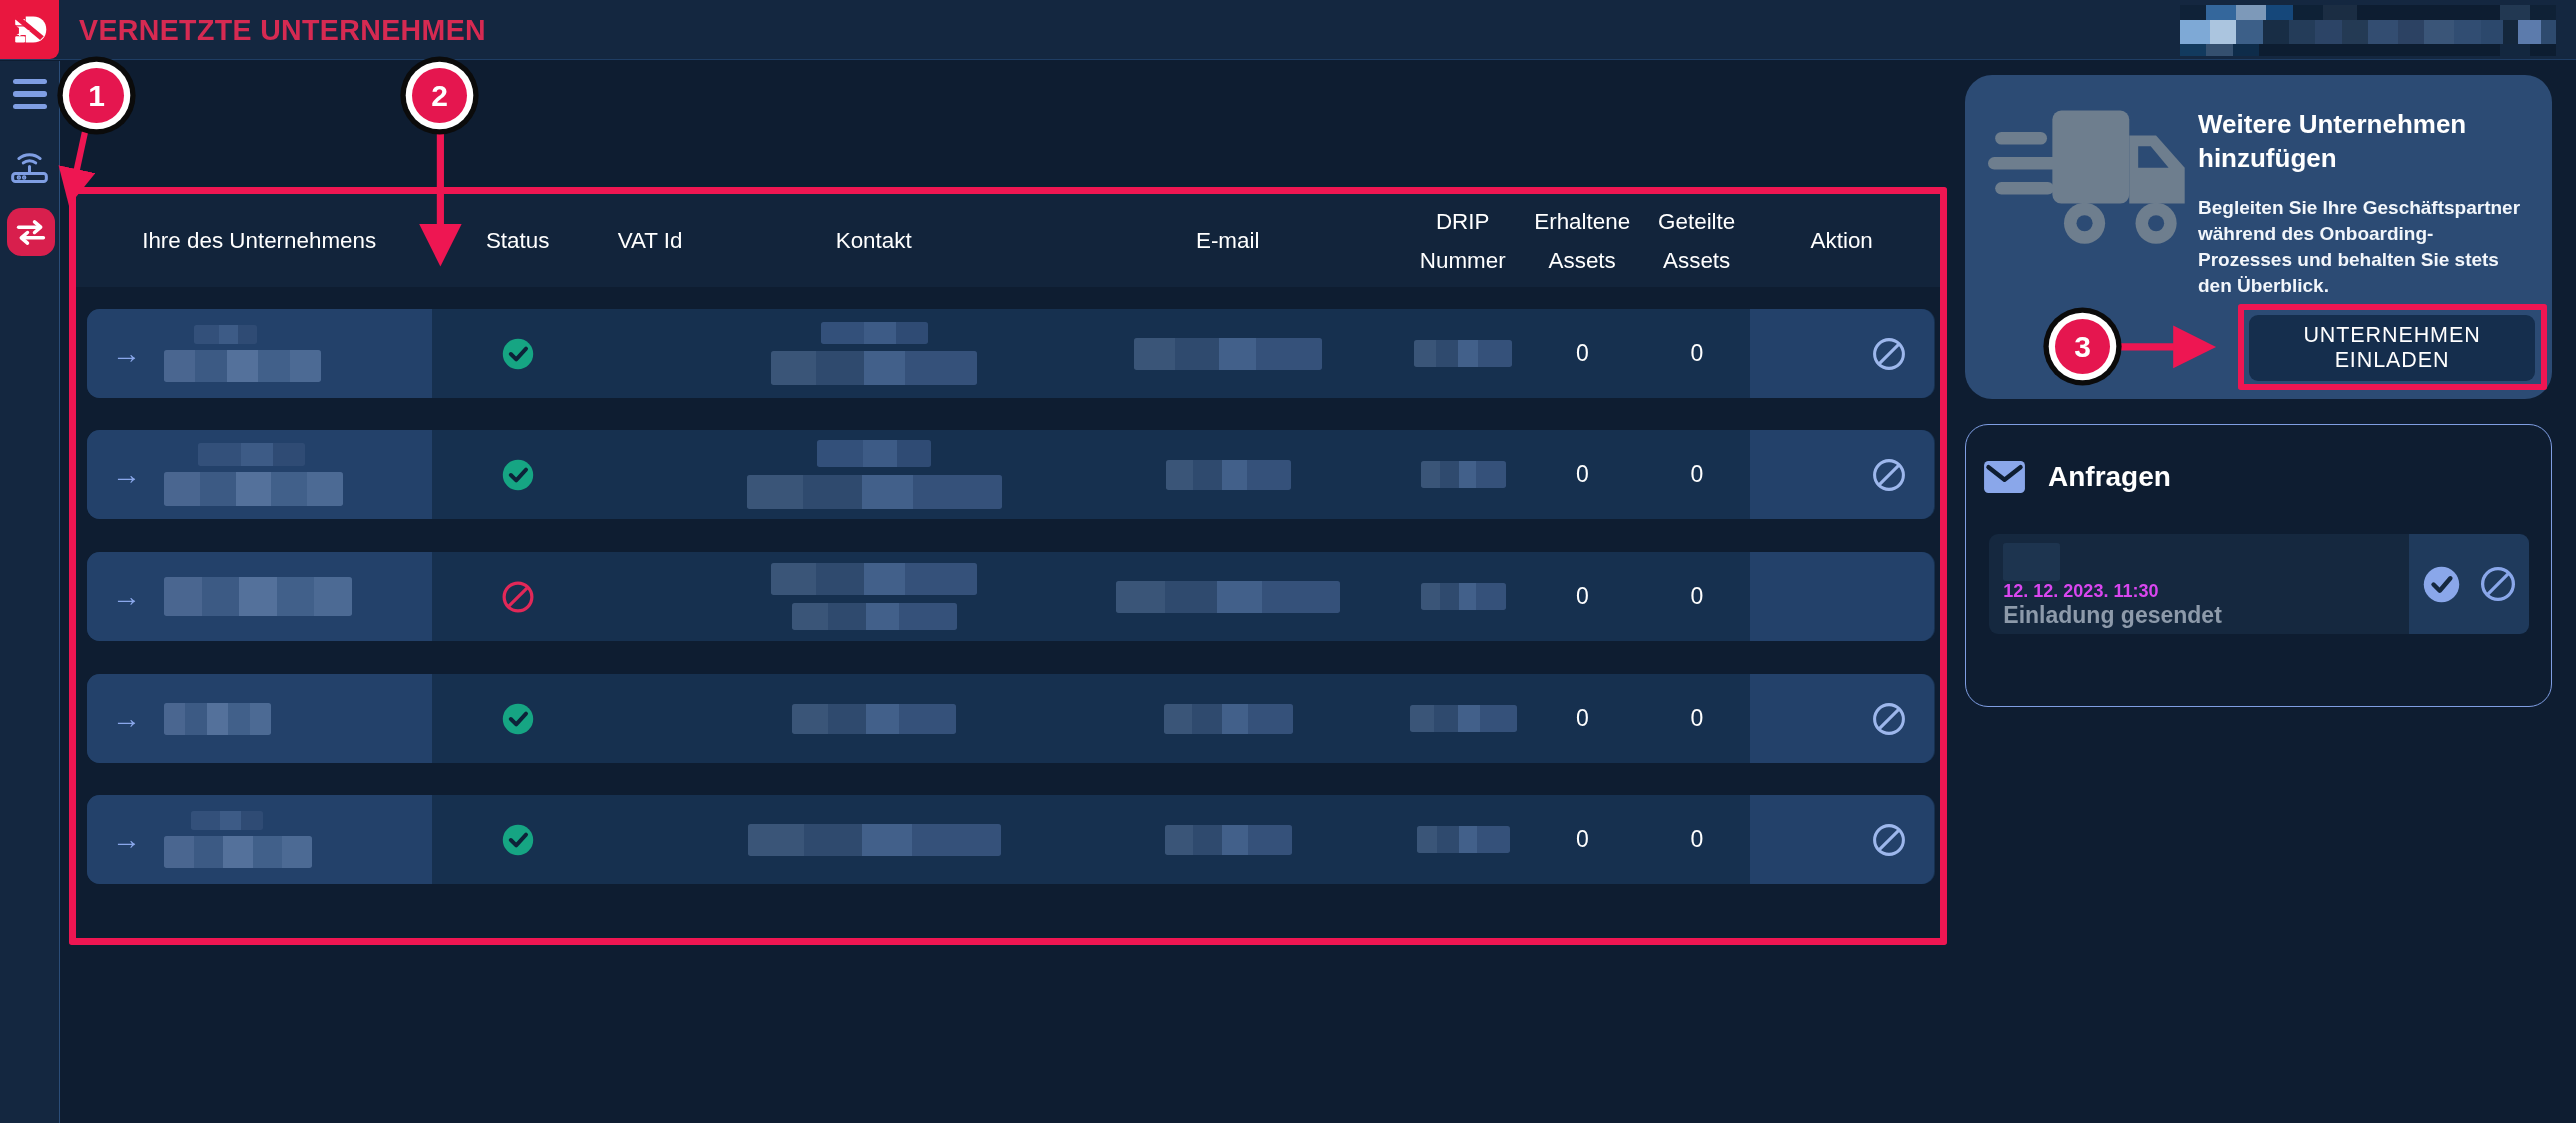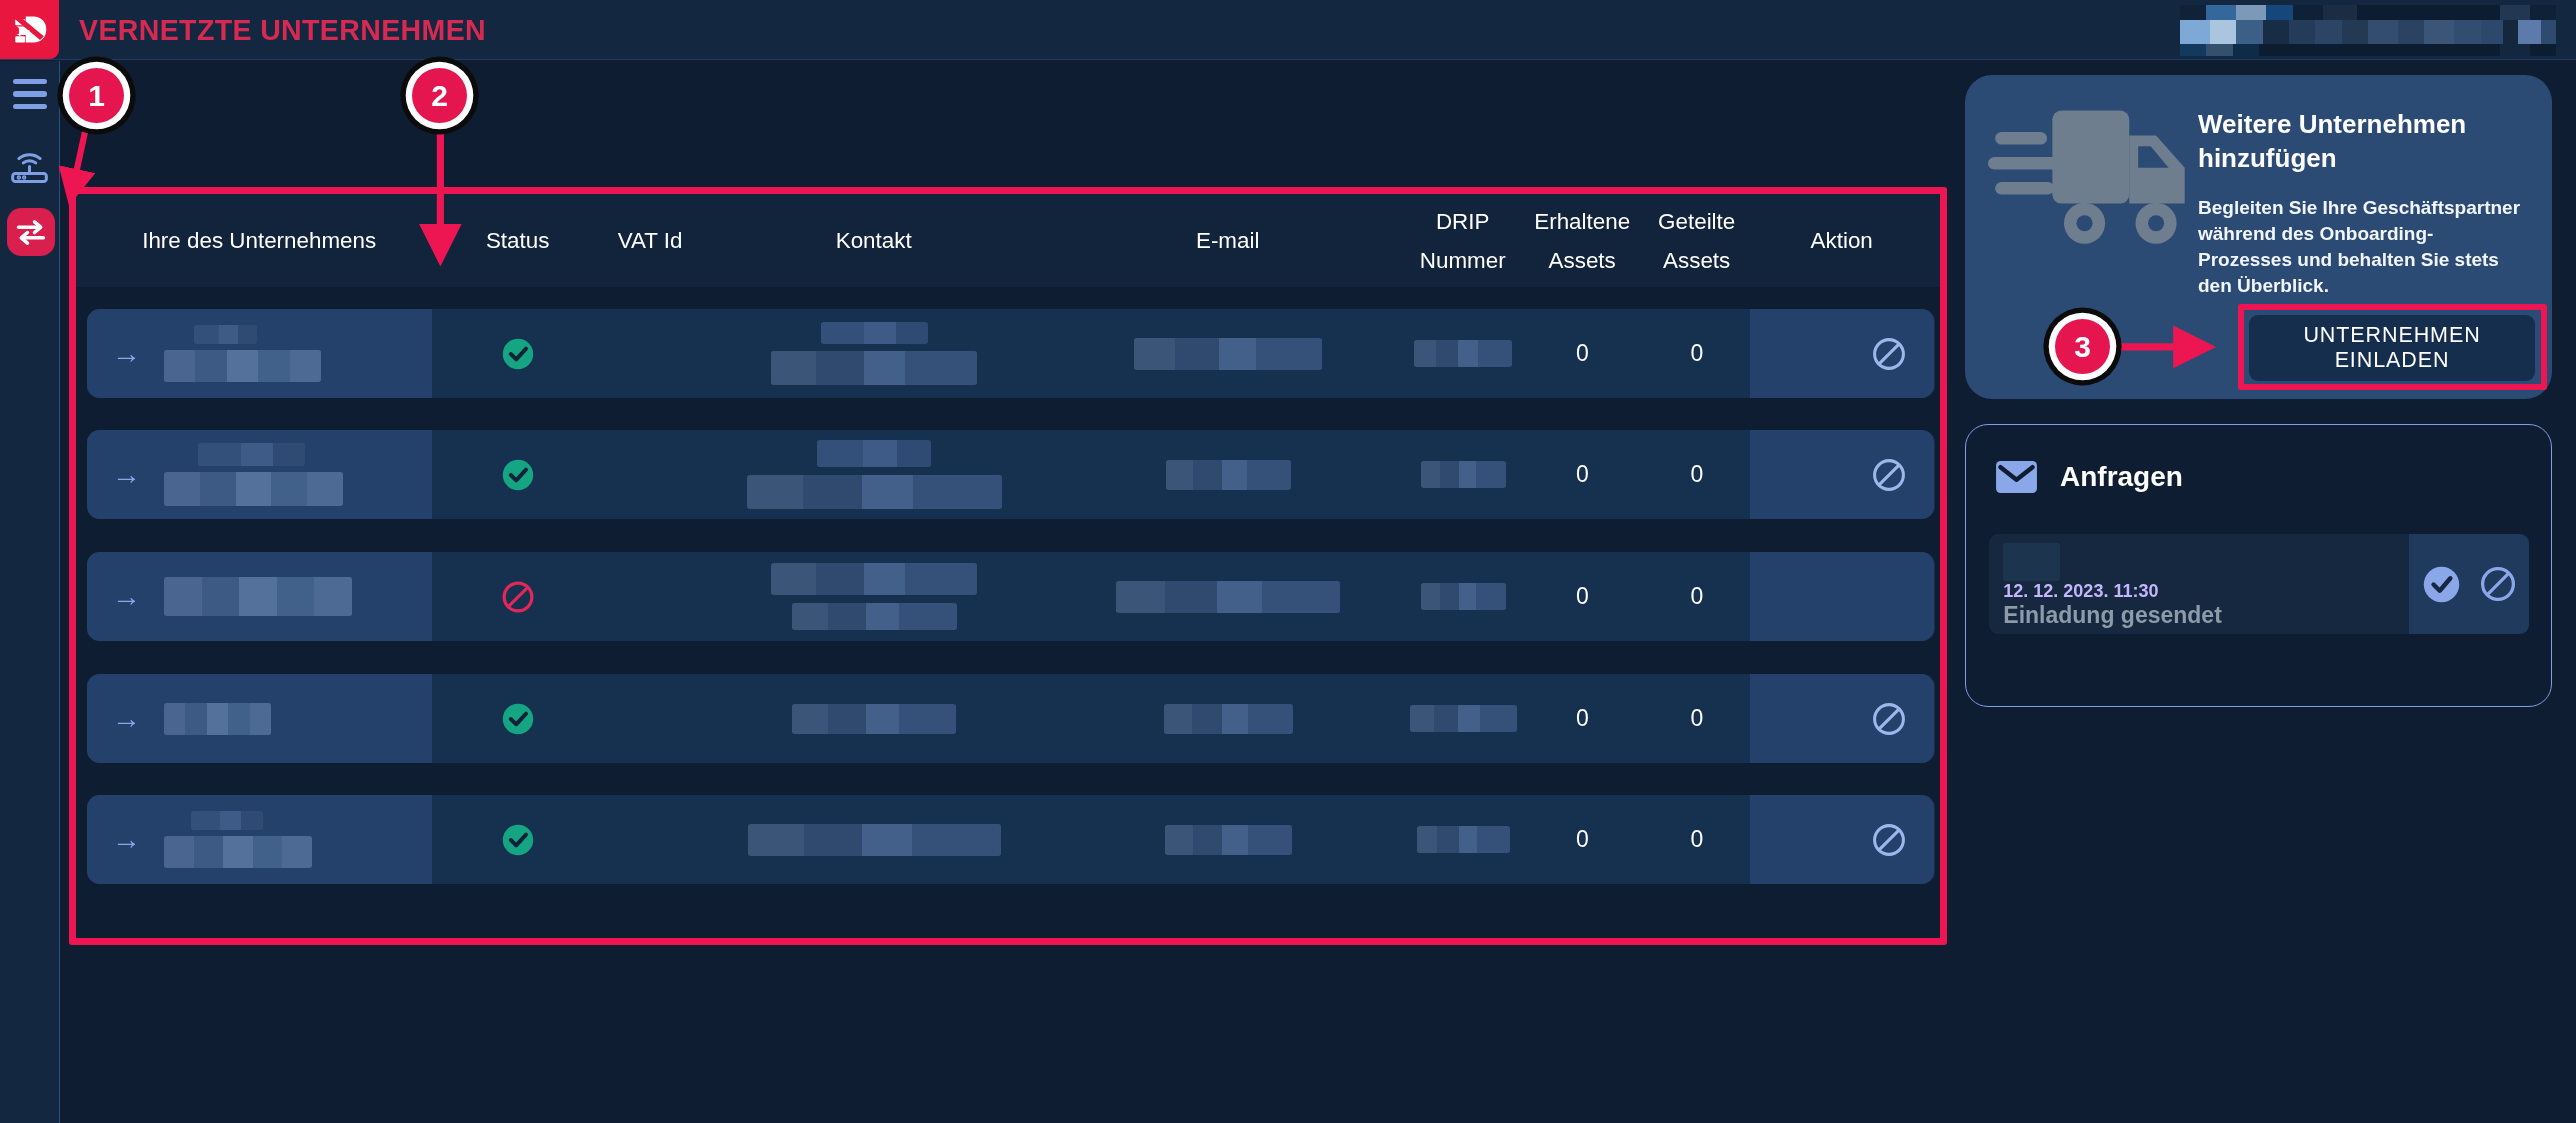--- a/index.html
+++ b/index.html
@@ -60,27 +60,27 @@
   .invite-title{position:absolute;left:233px;top:32px;width:295px;color:#fff;font-size:26px;
         font-weight:700;line-height:34px;}
   .invite-body{position:absolute;left:233px;top:120px;width:327px;color:#f2f6fb;font-size:19px;
         font-weight:700;line-height:26px;}
   .invite-btn{position:absolute;left:284px;top:240px;width:286px;height:66px;background:#152e4d;
         border:none;border-radius:9px;color:#fff;font-size:21.5px;letter-spacing:0.9px;
         font-family:"Liberation Sans",sans-serif;display:flex;align-items:center;justify-content:center;
         cursor:pointer;}
   .req-card{position:absolute;left:1965px;top:424px;width:587px;height:283px;border:1.8px solid #7f9ee3;
         border-radius:23px;box-sizing:border-box;z-index:3;}
-  .req-head{position:absolute;left:30px;top:36px;display:flex;align-items:center;gap:23px;}
+  .req-head{position:absolute;left:18px;top:36px;display:flex;align-items:center;gap:23px;}
   .req-title{color:#fff;font-size:28px;font-weight:600;}
   .req-item{position:absolute;left:23px;top:109px;width:540px;height:100px;border-radius:9px;
         overflow:hidden;display:flex;}
   .req-main{flex:1;background:#15283f;position:relative;}
   .req-main .blur-sq{position:absolute;left:14.3px;top:9px;width:57px;height:38px;background:#1d344f;border-radius:2.7px;}
-  .req-ts{position:absolute;left:14.3px;top:47px;color:#c4b5fd;font-size:18px;font-weight:700;}
+  .req-ts{position:absolute;left:14.3px;top:47px;color:#d946ef;font-size:18px;font-weight:700;}
   .req-status{position:absolute;left:14.3px;top:68px;color:#8d9aaa;font-size:23px;font-weight:700;}
   .req-actions{width:120px;background:#1f3a5c;display:flex;align-items:center;justify-content:center;gap:18px;}
   
   .ann-rect{position:absolute;border:7.2px solid #ee1652;border-radius:2.7px;box-sizing:border-box;z-index:40;pointer-events:none;}
   .ann-rect.table{left:69px;top:187px;width:1878px;height:758px;}
   .ann-rect.btn{left:2238px;top:304px;width:309px;height:86px;border-width:6.3px;}
   .ann-circle{position:absolute;width:55px;height:55px;border-radius:50%;background:#e5164f;
         box-shadow:0 0 0 6.3px #ffffff,0 0 0 11.6px #0b0b0b;display:flex;align-items:center;
         justify-content:center;color:#fff;font-size:30px;font-weight:700;z-index:45;pointer-events:none;}
   .ann-svg{position:absolute;left:0;top:0;z-index:42;pointer-events:none;}

